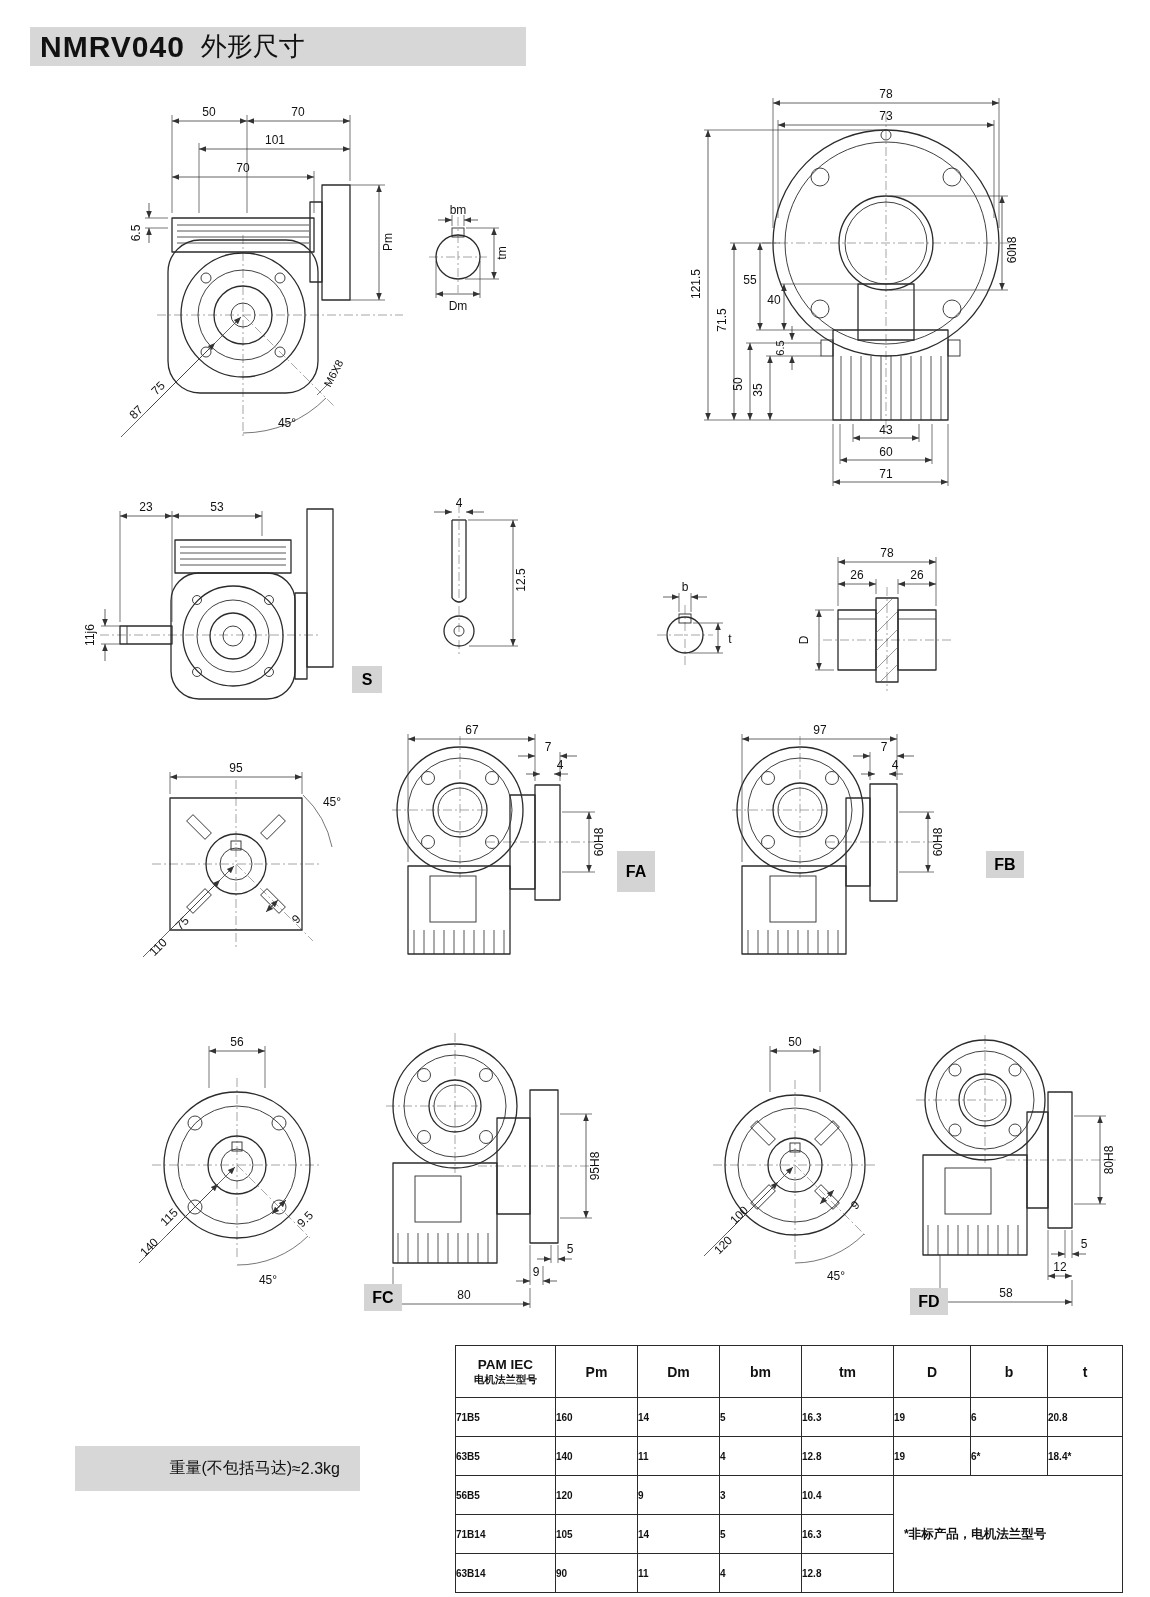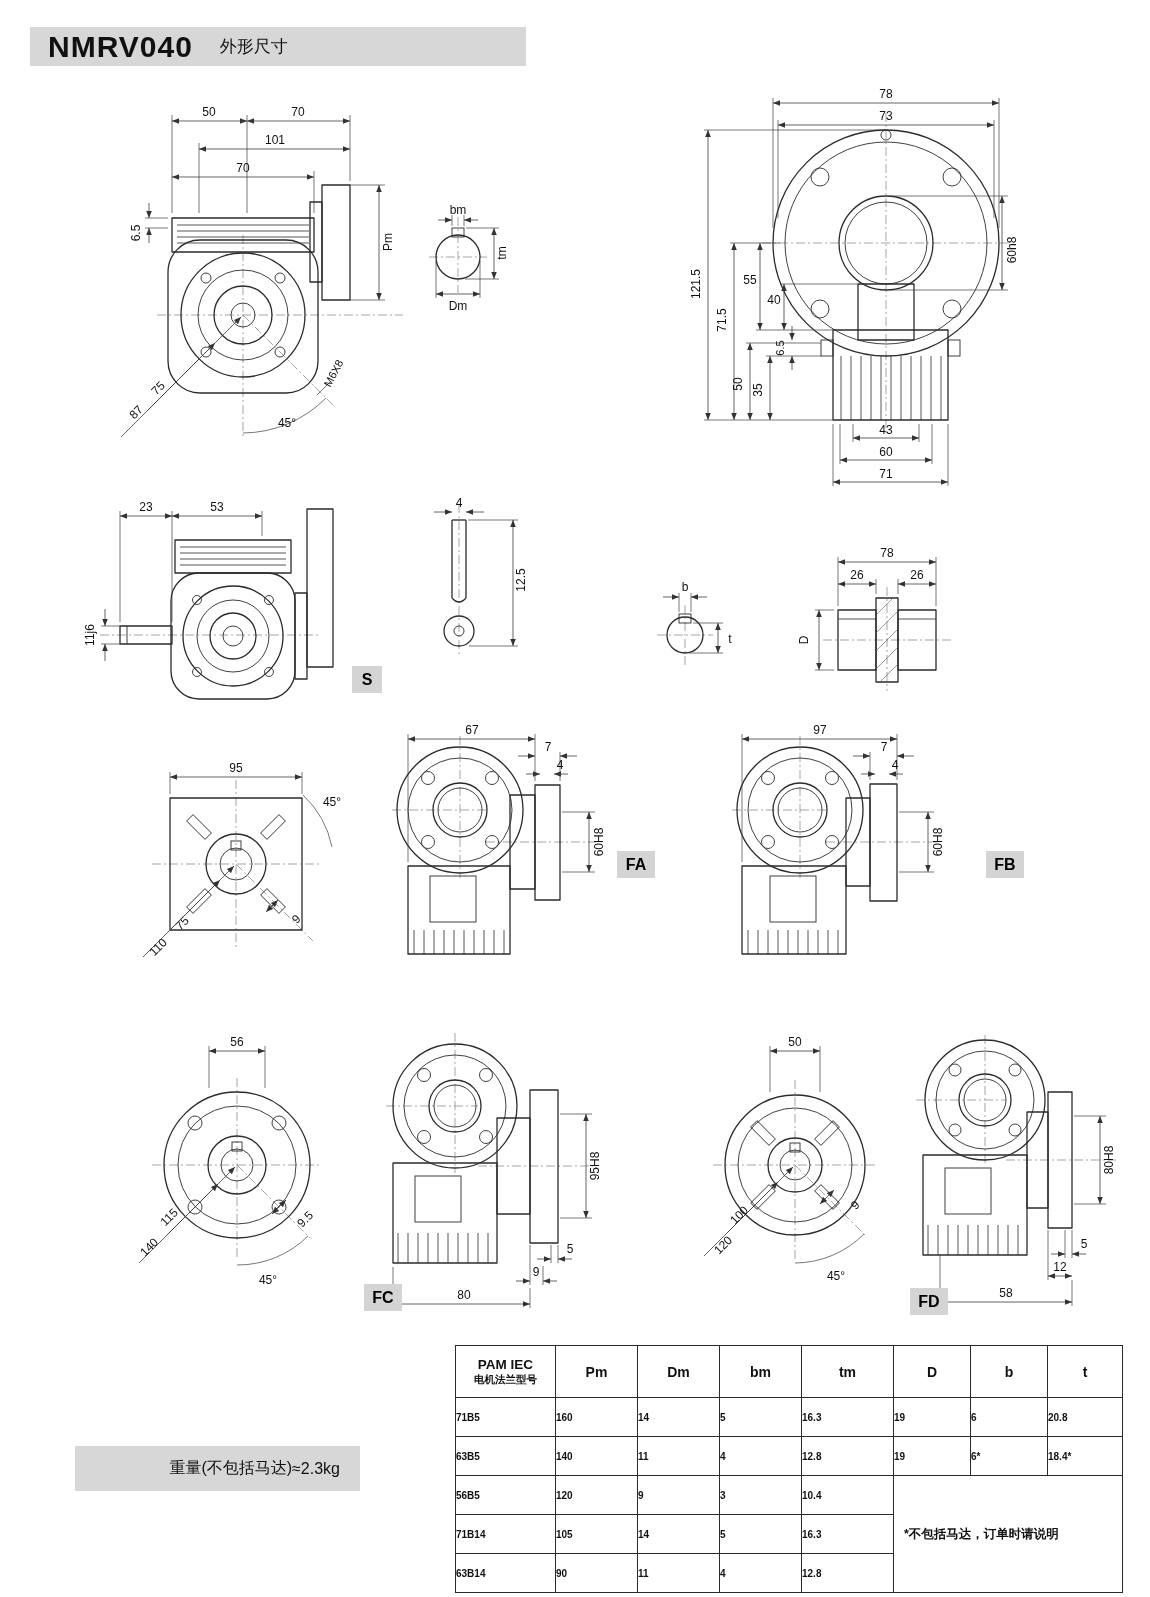--- a/index.html
+++ b/index.html
@@ -9,23 +9,23 @@
   svg text{font-family:"Liberation Sans",sans-serif;font-size:12px;fill:#111}
   text.d{font-size:12px;text-anchor:middle}
   .ln{fill:none;stroke:#2b2b2b;stroke-width:1.3;stroke-linejoin:round}
   .l2{fill:none;stroke:#2b2b2b;stroke-width:.9}
   .fin{fill:none;stroke:#2b2b2b;stroke-width:.8}
   .hatch{fill:none;stroke:#555;stroke-width:.6}
   .ext{fill:none;stroke:#3c3c3c;stroke-width:.7}
   .cl{fill:none;stroke:#808080;stroke-width:.7;stroke-dasharray:9 3 2 3}
   .dim{fill:none;stroke:#3c3c3c;stroke-width:.8;marker-start:url(#arr);marker-end:url(#arr)}
   .dime{fill:none;stroke:#3c3c3c;stroke-width:.8;marker-end:url(#arr)}
-  .titlebar{position:absolute;background:#d7d7d7;display:flex;align-items:center;padding-left:18px}
+  .titlebar{position:absolute;background:#d7d7d7;display:flex;align-items:center;padding-left:10px}
   .model{font-weight:bold;font-size:30px;letter-spacing:1px}
-  .subtitle{font-size:17px;margin-left:27px}
+  .subtitle{font-size:26px;margin-left:16px}
   .badge{position:absolute;background:#d4d4d4;color:#000;font-weight:bold;font-size:16px;display:flex;align-items:center;justify-content:center}
   .weightbar{position:absolute;background:#d7d7d7;display:flex;align-items:center;justify-content:flex-end;padding:0 20px;font-size:16px}
   table.dims{position:absolute;border-collapse:collapse;table-layout:fixed;width:667px;background:#fff}
   .dims th,.dims td{border:1.3px solid #2a2a2a;font-weight:bold;color:#111}
   .dims th{font-size:14px;height:52px}
   .dims td{font-size:10px;height:39px}
   .dims .h1{font-size:13.5px;line-height:1.2}
   .dims .h2{font-size:10.5px;line-height:1.2}
   .dims td.note{text-align:left;padding-left:10px;font-size:12.5px}
 </style>
@@ -538,21 +538,21 @@
   <line class="ext" x1="150" y1="200" x2="150" y2="250"></line>
   <line class="dim" x1="150" y1="246" x2="174" y2="246"></line>
   <text class="d" x="162" y="241">12</text>
   <line class="ext" x1="42" y1="225" x2="42" y2="276"></line>
   <line class="ext" x1="174" y1="250" x2="174" y2="276"></line>
   <line class="dim" x1="42" y1="272" x2="174" y2="272"></line>
   <text class="d" x="108" y="267">58</text>
 </svg>
 
 <div class="badge" style="left:352px;top:666px;width:30px;height:27px">S</div>
-<div class="badge" style="left:617px;top:851px;width:38px;height:27px">FA</div>
+<div class="badge" style="left:617px;top:851px;width:38px;height:41px">FA</div>
 <div class="badge" style="left:986px;top:851px;width:38px;height:27px">FB</div>
 <div class="badge" style="left:364px;top:1284px;width:38px;height:27px">FC</div>
 <div class="badge" style="left:910px;top:1288px;width:38px;height:27px">FD</div>
 
 <div class="weightbar" style="left:75px;top:1446px;width:285px;height:45px">
   <span>重量(不包括马达)</span>
   <span>≈2.3kg</span>
 </div>
 
 <table class="dims" style="left:455px;top:1345px">
@@ -601,21 +601,21 @@
       <td>19</td>
       <td>6*</td>
       <td>18.4*</td>
     </tr>
     <tr>
       <td>56B5</td>
       <td>120</td>
       <td>9</td>
       <td>3</td>
       <td>10.4</td>
-      <td class="note" colspan="3" rowspan="3">*不包括马达，订单时请说明</td>
+      <td class="note" colspan="3" rowspan="3">*非标产品，电机法兰型号</td>
     </tr>
     <tr>
       <td>71B14</td>
       <td>105</td>
       <td>14</td>
       <td>5</td>
       <td>16.3</td>
     </tr>
     <tr>
       <td>63B14</td>

